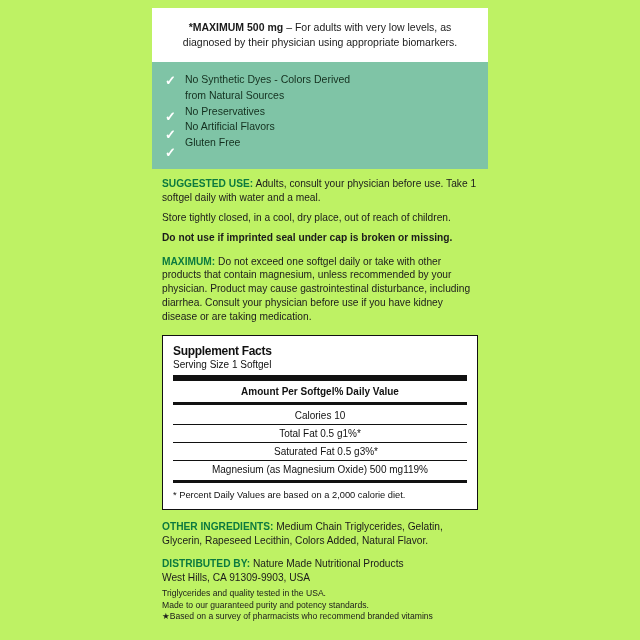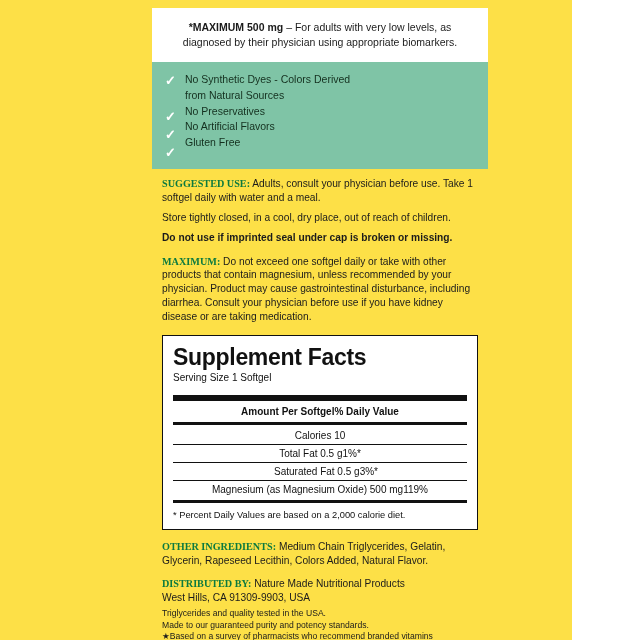--- a/index.html
+++ b/index.html
@@ -4,22 +4,22 @@
 <style>
   * { box-sizing: border-box; }
   html, body {
     margin: 0; padding: 0;
     width: 640px; height: 640px;
     background: #ffffff;
     font-family: "Liberation Sans", sans-serif;
   }
   #label {
     position: relative;
-    width: 572px; height: 640px;
-    background: #fde047;
+    width: 640px; height: 640px;
+    background: #bef264;
     overflow: hidden;
   }
   
   .col {
     position: absolute;
     left: 152px;
     top: 0;
     width: 336px;
     height: 640px;
   }
@@ -63,39 +63,38 @@
   
   .textblock {
     padding: 8px 10px 0 10px;
     font-size: 10.2px;
     line-height: 1.35;
     color: #1b1b1b;
   }
   .hdr-green {
     color: #0c7a3f;
     font-weight: bold;
-    font-family: Liberation Serif, serif;
   }
   .bold { font-weight: bold; }
   .gap { height: 6px; }
   
   .sf-wrap { padding: 8px 10px 0 10px; }
   .sf {
     background: #ffffff;
     border: 1px solid #111111;
     padding: 8px 10px 8px 10px;
   }
   .sf-title {
-    font-size: 23px;
+    font-size: 12px;
     font-weight: bold;
     letter-spacing: -0.3px;
     color: #111;
     margin-bottom: 1px;
   }
-  .sf-serving { font-size: 10px; color: #111; margin-bottom: 12px; }
+  .sf-serving { font-size: 10px; color: #111; margin-bottom: 5px; }
   .rule-thick { border-top: 6px solid #111; margin: 3px 0 2px 0; }
   .rule-med { border-top: 3px solid #111; margin: 2px 0 2px 0; }
   .rule-thin { border-top: 1px solid #111; margin: 0; }
   .sf-row {
     display: flex; justify-content: center;
     font-size: 10px; color: #111;
     padding: 3px 0 3px 0;
   }
   .sf-row .ind1 { padding-left: 12px; }
   .sf-head { font-weight: bold; }

